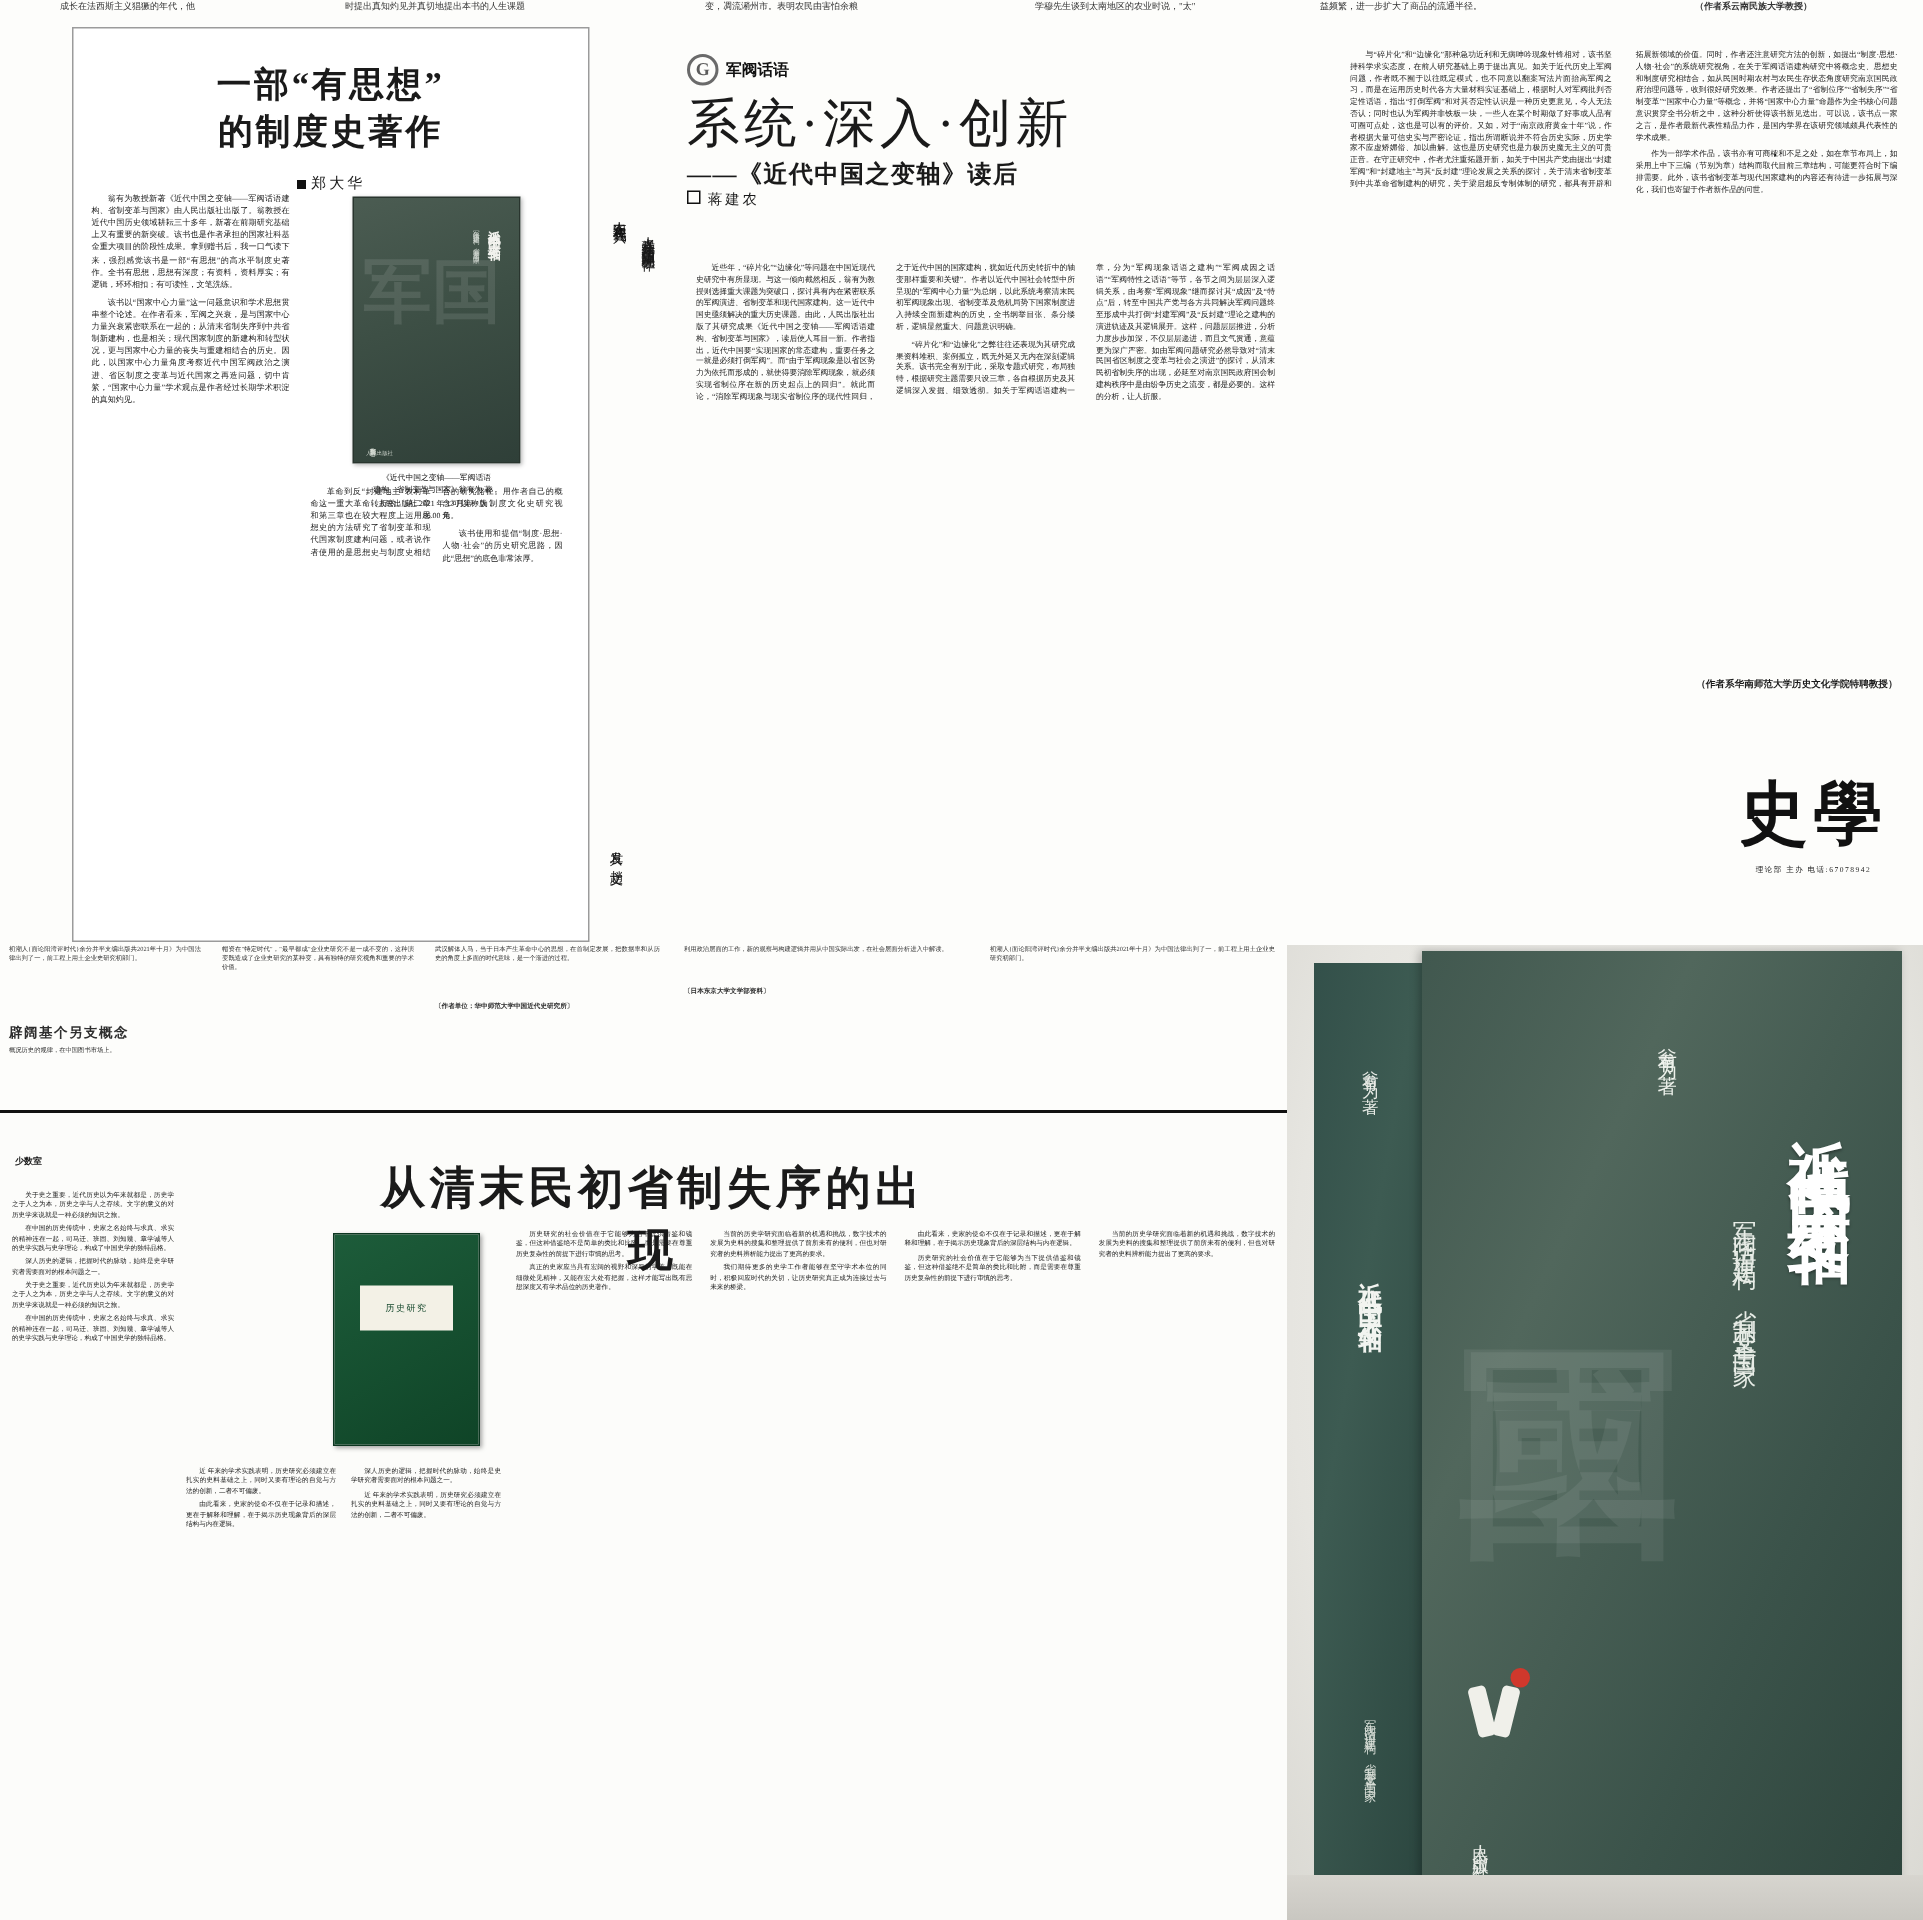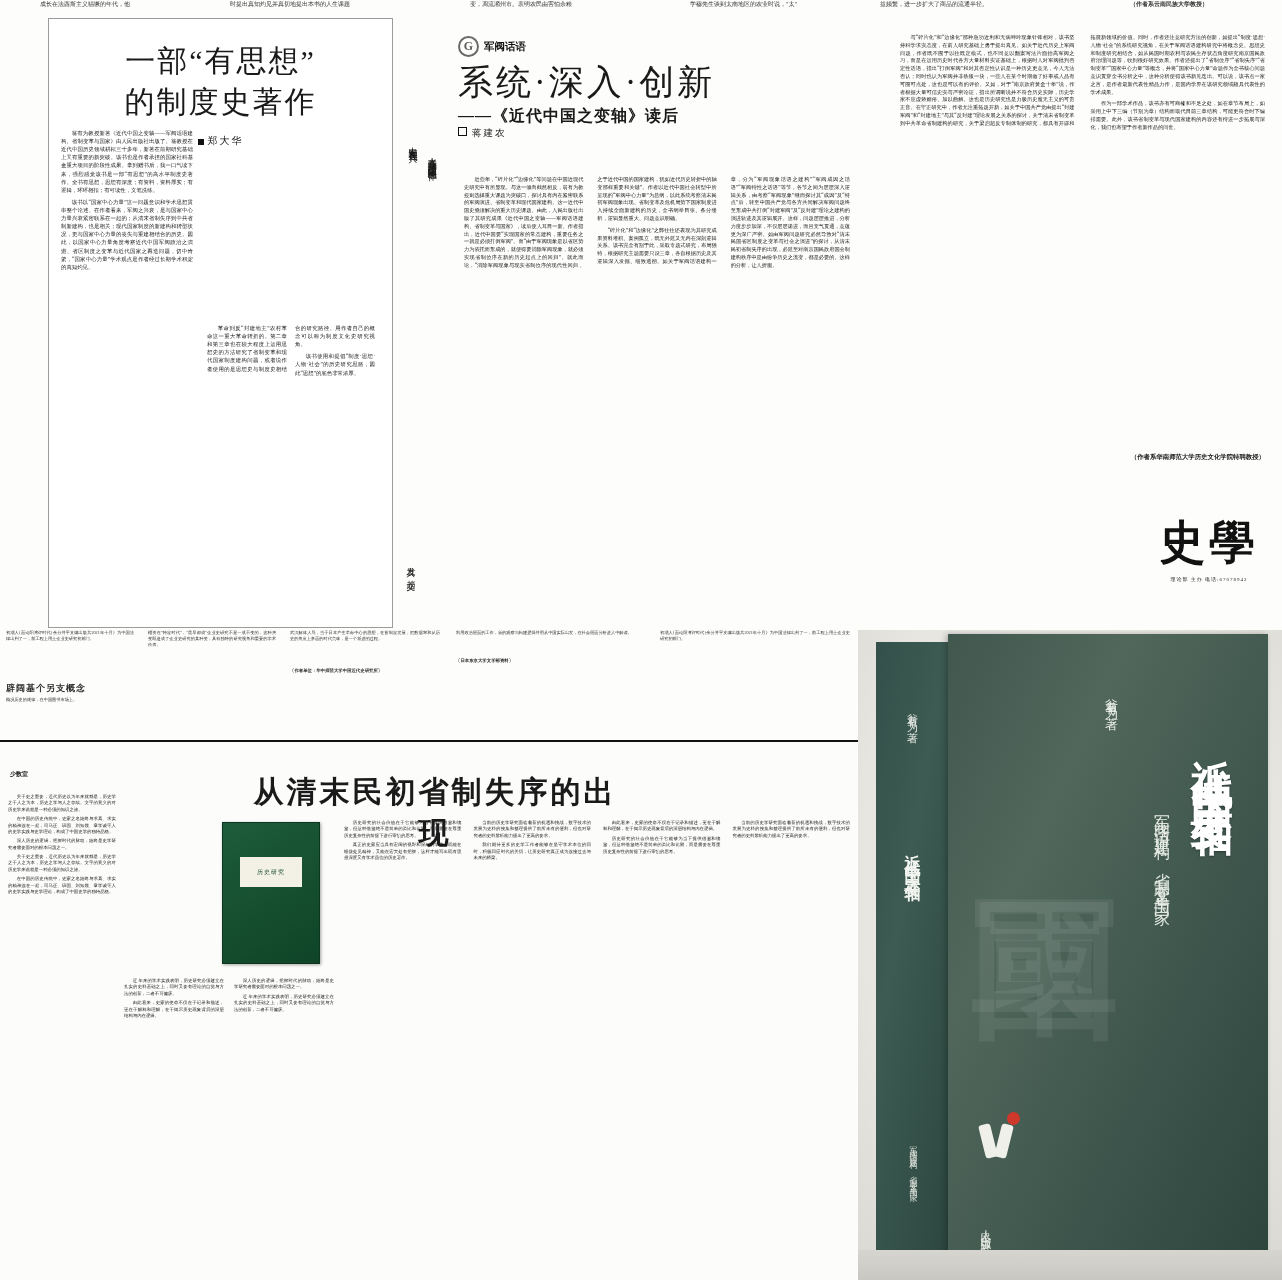--- a/index.html
+++ b/index.html
@@ -43,22 +43,22 @@
     position: absolute;
     left: 48px; top: 18px;
     width: 345px; height: 610px;
     border: 1px solid #9b9b9b;
     background: #fff;
     box-sizing: border-box;
   }
   .artA .headline {
     margin-top: 22px;
     text-align: center;
-    font-size: 30px;
-    font-weight: normal;
+    font-size: 23px;
+    font-weight: bold;
     letter-spacing: 2px;
     line-height: 1.35;
     font-family: "Liberation Serif", serif;
   }
   .artA .byline {
     margin-top: 12px;
     text-align: center;
     font-size: 10px;
     letter-spacing: 2px;
   }
@@ -524,20 +524,35 @@
     </div>
     <div class="byline">
       <span class="sq"></span><span>郑大华</span>
     </div>
 
     <div class="body">
       <p>翁有为教授新著《近代中国之变轴——军阀话语建构、省制变革与国家》由人民出版社出版了。翁教授在近代中国历史领域耕耘三十多年，新著在前期研究基础上又有重要的新突破。该书也是作者承担的国家社科基金重大项目的阶段性成果。拿到赠书后，我一口气读下来，强烈感觉该书是一部“有思想”的高水平制度史著作。全书有思想，思想有深度；有资料，资料厚实；有逻辑，环环相扣；有可读性，文笔洗练。</p>
       <p>该书以“国家中心力量”这一问题意识和学术思想贯串整个论述。在作者看来，军阀之兴衰，是与国家中心力量兴衰紧密联系在一起的；从清末省制失序到中共省制新建构，也是相关；现代国家制度的新建构和转型状况，更与国家中心力量的丧失与重建相结合的历史。因此，以国家中心力量角度考察近代中国军阀政治之演进、省区制度之变革与近代国家之再造问题，切中肯綮，“国家中心力量”学术观点是作者经过长期学术积淀的真知灼见。</p>
     </div>
 
+    <div class="bookcard">
+      <div class="bookcover">
+        <div class="bc-ghost">军国</div>
+        <div class="bc-title">近代中国之变轴</div>
+        <div class="bc-sub">军阀话语建构、省制变革与国家</div>
+        <div class="bc-author">翁有为 著</div>
+        <div class="bc-pub">人民出版社</div>
+      </div>
+      <div class="bookcaption">
+        <div>《近代中国之变轴——军阀话语</div>
+        <div>建构、省制变革与国家》翁有为 著，</div>
+        <div>人民出版社 2021 年 12 月第一版，</div>
+        <div>86.00 元</div>
+      </div>
+    </div>
 
     <div class="bodyB">
       <p>革命到反“封建地主”农村革命这一重大革命转折的。第二章和第三章也在较大程度上运用思想史的方法研究了省制变革和现代国家制度建构问题，或者说作者使用的是思想史与制度史相结合的研究路径。用作者自己的概念可以称为制度文化史研究视角。</p>
       <p>该书使用和提倡“制度·思想·人物·社会”的历史研究思路，因此“思想”的底色非常浓厚。</p>
     </div>
   </div>
 
   <div class="sideV vtext">中布近和选代兴</div>
   <div class="sideV2 vtext">发具 趙文</div>
   <div class="vtext" style="position:absolute;left:424px;top:150px;height:440px;font-size:9px;line-height:1.8;">人者强文马体与结的信霖境的强于作</div>

